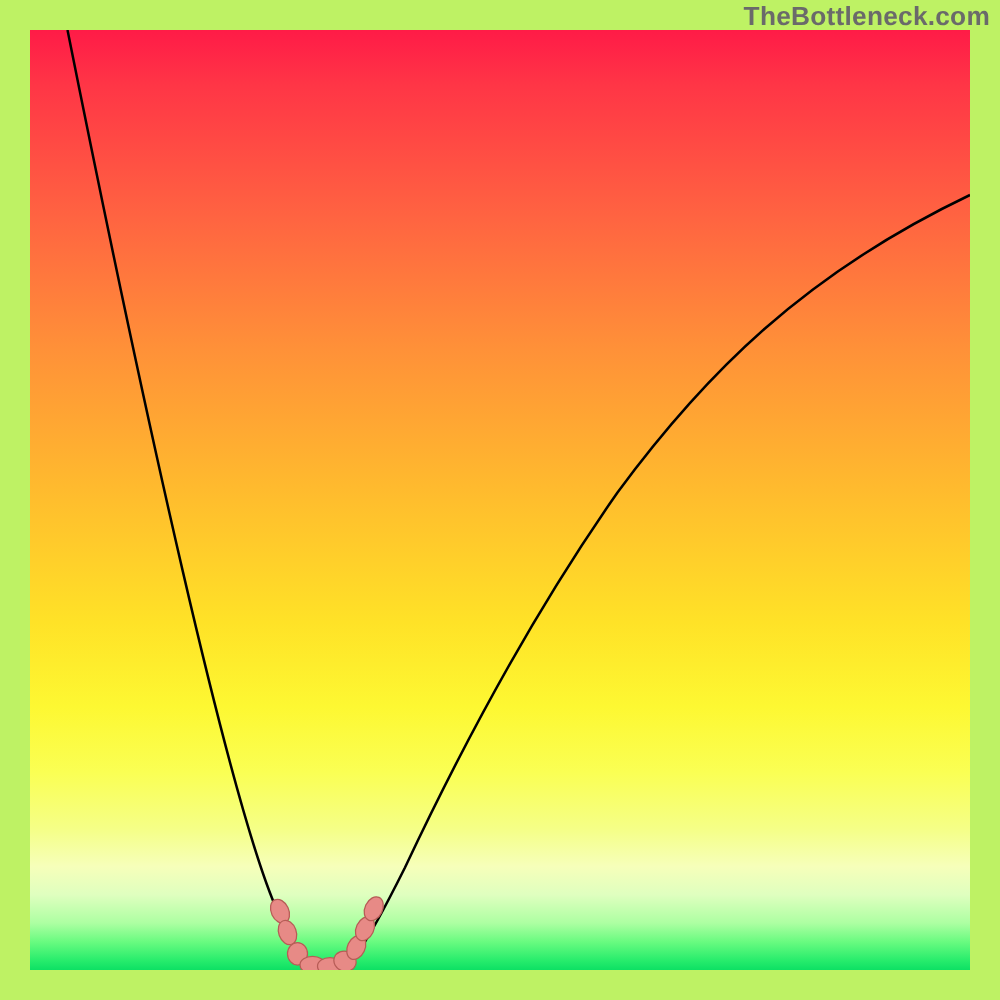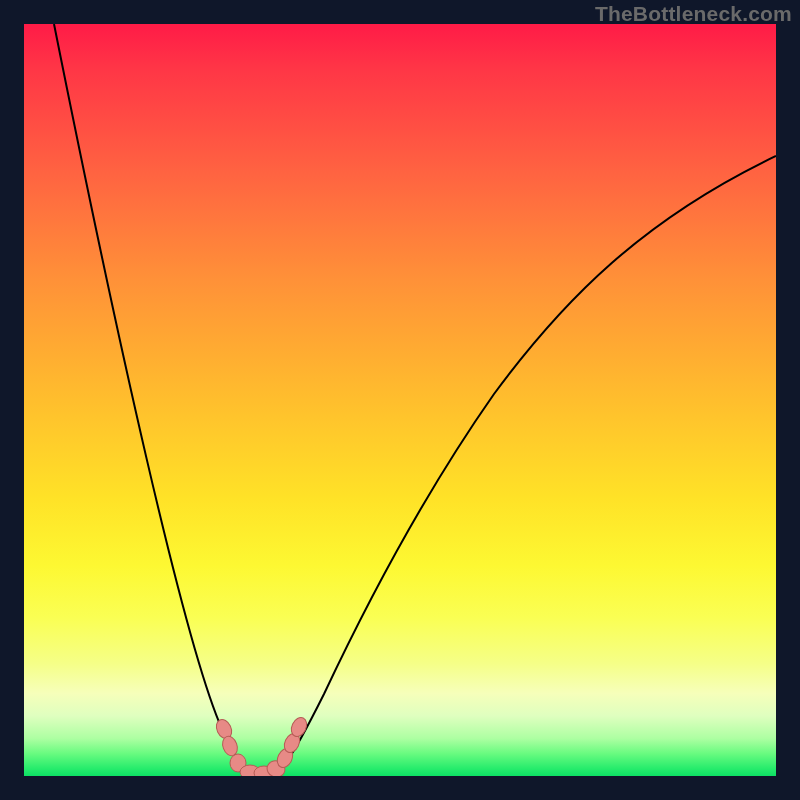--- a/index.html
+++ b/index.html
@@ -10,21 +10,21 @@
     overflow: hidden;
     background: #000;
     font-family: Arial, Helvetica, sans-serif;
   }
   .frame {
     position: absolute;
     top: 0;
     left: 0;
     width: 800px;
     height: 800px;
-    background: #0f172a;
+    background: #bef264;
   }
   .plot-area {
     position: absolute;
     top: 24px;
     left: 24px;
     width: 752px;
     height: 752px;
   }
   .gradient {
     position: absolute;

